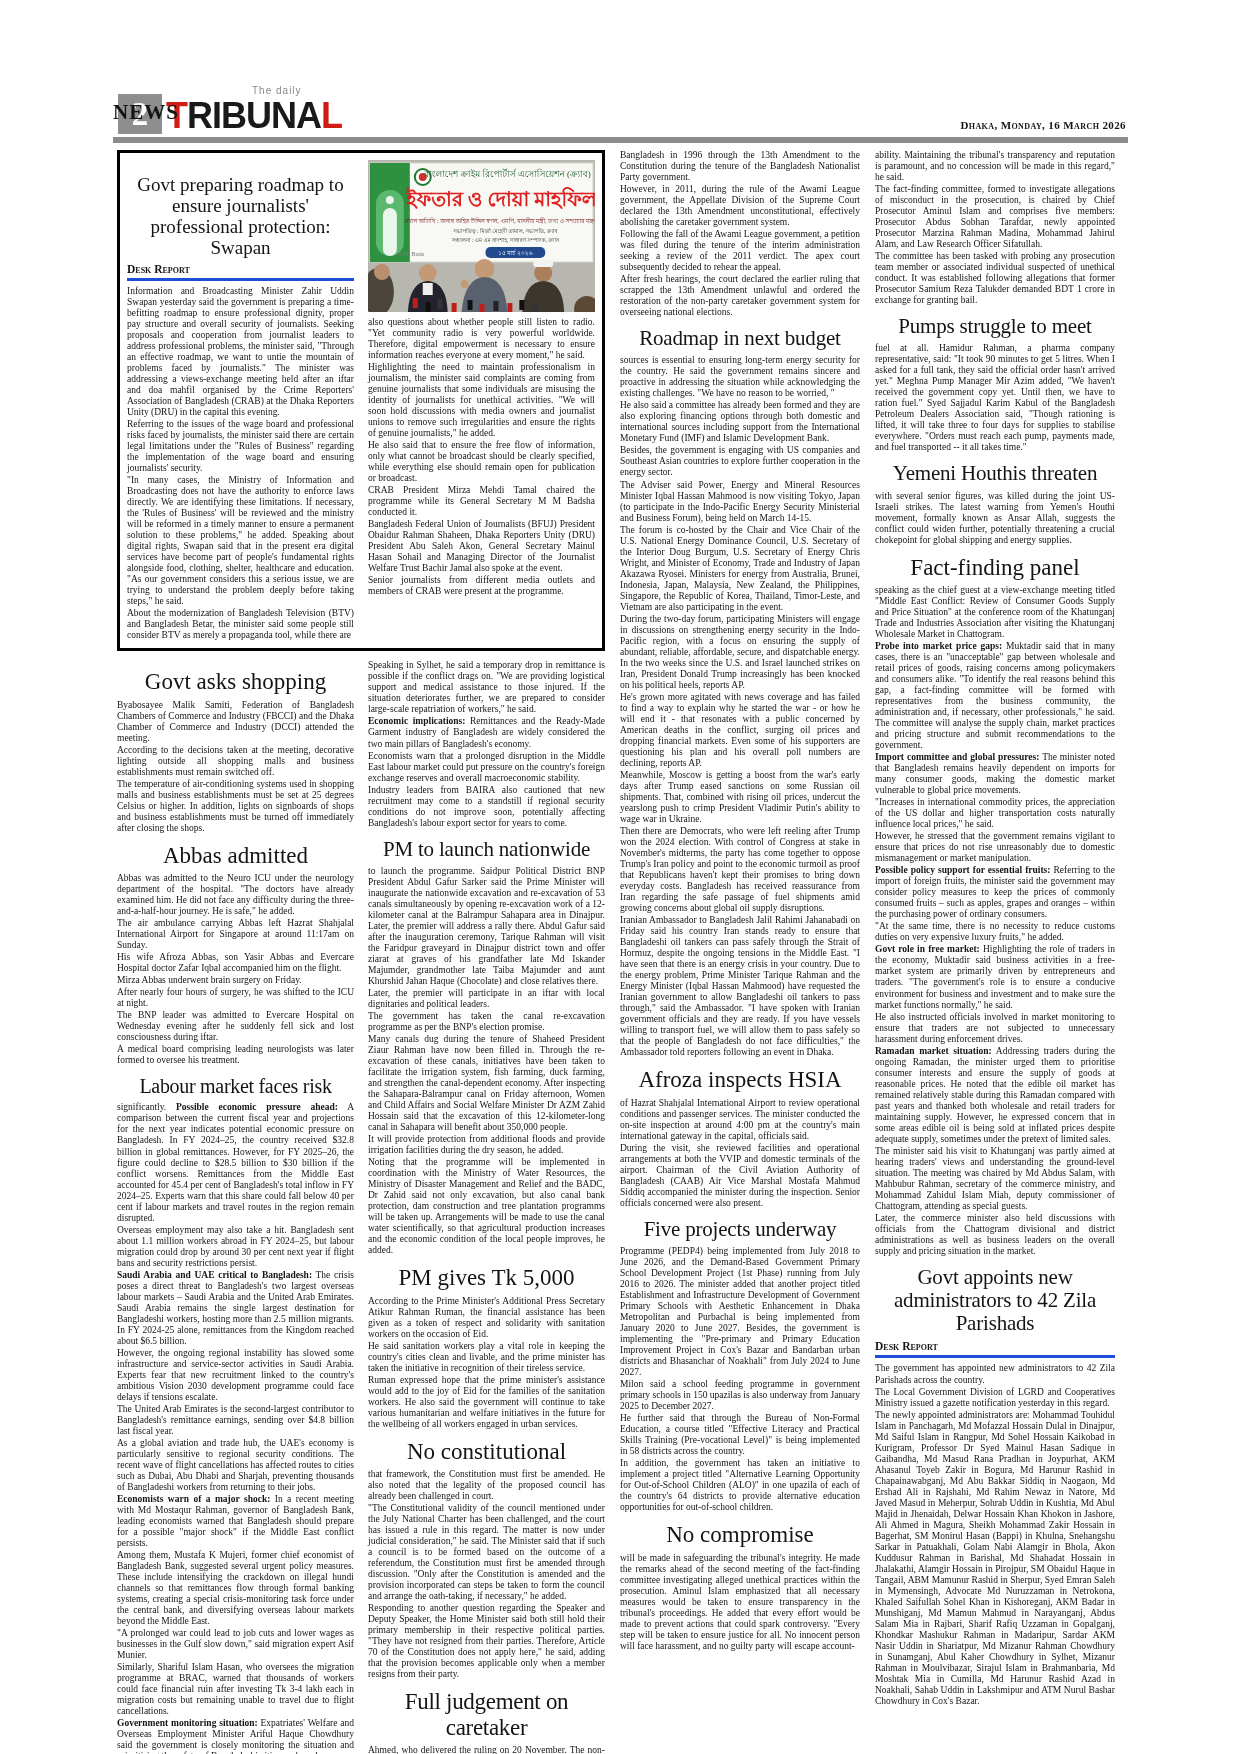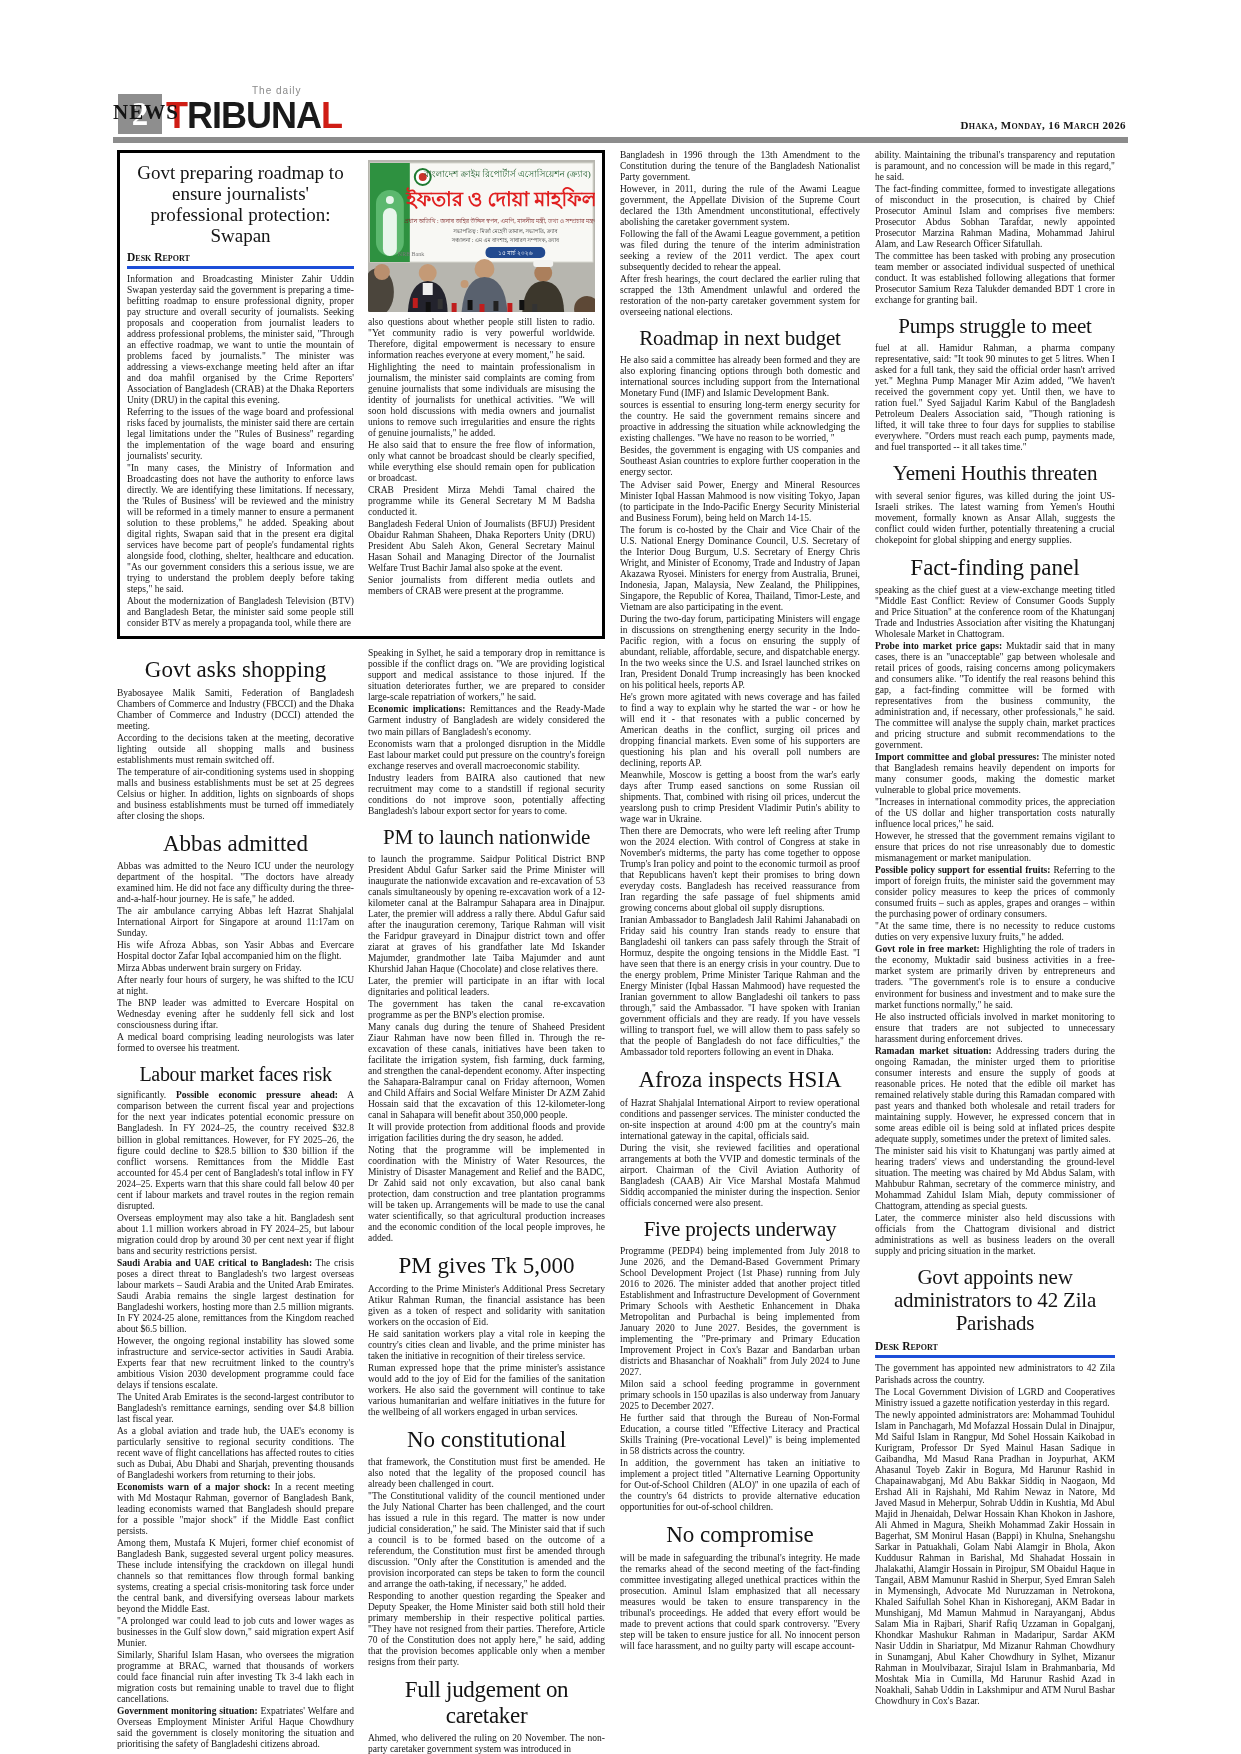--- a/index.html
+++ b/index.html
@@ -26,21 +26,21 @@
            font-size:9.5px;line-height:1.16;}
   .half{width:488px;flex:0 0 488px;}
   .col{width:240px;flex:0 0 240px;}
   .news-box{border:3px solid #000;padding:6px 7px;display:flex;gap:14px;}
   .box-col{width:227px;flex:0 0 227px;}
   .below-box{display:flex;gap:14px;margin-top:9px;}
   .below-col{width:237px;flex:0 0 237px;}
   
   .para{margin:0 0 1px 0;text-align:justify;}
   .hl{font-weight:400;text-align:center;margin:9px 0 5px 0;line-height:1.1;font-family:"Liberation Serif",serif;}
-  .hl-box{font-size:19px;margin:4px 0 4px 0;}
+  .hl-box{font-size:19px;margin:16px 0 4px 0;}
   .hl-23{font-size:23px;}
   .hl-21{font-size:21px;letter-spacing:-.2px;}
   .hl-20{font-size:20px;letter-spacing:-.3px;}
   .hl-19{font-size:23px;letter-spacing:-.3px;}
   .byline{font-weight:bold;font-variant:small-caps;font-size:11.5px;border-bottom:3px solid #1d4ed8;
           padding-bottom:2px;margin:2px 0 5px 0;}
   .photo{display:block;width:227px;height:152px;margin:1px 0 5px 0;}
   b{font-weight:bold;}
 </style>
 </head>
@@ -223,22 +223,22 @@
         <div class="body">
             <p class="para"><span>Bangladesh in 1996 through the 13th Amendment to the Constitution during the tenure of the Bangladesh Nationalist Party government.</span></p>
             <p class="para"><span>However, in 2011, during the rule of the Awami League government, the Appellate Division of the Supreme Court declared the 13th Amendment unconstitutional, effectively abolishing the caretaker government system.</span></p>
             <p class="para"><span>Following the fall of the Awami League government, a petition was filed during the tenure of the interim administration seeking a review of the 2011 verdict. The apex court subsequently decided to rehear the appeal.</span></p>
             <p class="para"><span>After fresh hearings, the court declared the earlier ruling that scrapped the 13th Amendment unlawful and ordered the restoration of the non-party caretaker government system for overseeing national elections.</span></p>
           </div>
       </div>
       <div class="article">
         <h2 class="hl hl-21">Roadmap in next budget</h2>
         <div class="body">
+            <p class="para"><span>sources is essential to ensuring long-term energy security for the country. He said the government remains sincere and proactive in addressing the situation while acknowledging the existing challenges. "We have no reason to be worried, "</span></p>
             <p class="para"><span>He also said a committee has already been formed and they are also exploring financing options through both domestic and international sources including support from the International Monetary Fund (IMF) and Islamic Development Bank.</span></p>
-            <p class="para"><span>sources is essential to ensuring long-term energy security for the country. He said the government remains sincere and proactive in addressing the situation while acknowledging the existing challenges. "We have no reason to be worried, "</span></p>
             <p class="para"><span>Besides, the government is engaging with US companies and Southeast Asian countries to explore further cooperation in the energy sector.</span></p>
             <p class="para"><span>The Adviser said Power, Energy and Mineral Resources Minister Iqbal Hassan Mahmood is now visiting Tokyo, Japan (to participate in the Indo-Pacific Energy Security Ministerial and Business Forum), being held on March 14-15.</span></p>
             <p class="para"><span>The forum is co-hosted by the Chair and Vice Chair of the U.S. National Energy Dominance Council, U.S. Secretary of the Interior Doug Burgum, U.S. Secretary of Energy Chris Wright, and Minister of Economy, Trade and Industry of Japan Akazawa Ryosei. Ministers for energy from Australia, Brunei, Indonesia, Japan, Malaysia, New Zealand, the Philippines, Singapore, the Republic of Korea, Thailand, Timor-Leste, and Vietnam are also participating in the event.</span></p>
             <p class="para"><span>During the two-day forum, participating Ministers will engage in discussions on strengthening energy security in the Indo-Pacific region, with a focus on ensuring the supply of abundant, reliable, affordable, secure, and dispatchable energy. In the two weeks since the U.S. and Israel launched strikes on Iran, President Donald Trump increasingly has been knocked on his political heels, reports AP.</span></p>
             <p class="para"><span>He's grown more agitated with news coverage and has failed to find a way to explain why he started the war - or how he will end it - that resonates with a public concerned by American deaths in the conflict, surging oil prices and dropping financial markets. Even some of his supporters are questioning his plan and his overall poll numbers are declining, reports AP.</span></p>
             <p class="para"><span>Meanwhile, Moscow is getting a boost from the war's early days after Trump eased sanctions on some Russian oil shipments. That, combined with rising oil prices, undercut the yearslong push to crimp President Vladimir Putin's ability to wage war in Ukraine.</span></p>
             <p class="para"><span>Then there are Democrats, who were left reeling after Trump won the 2024 election. With control of Congress at stake in November's midterms, the party has come together to oppose Trump's Iran policy and point to the economic turmoil as proof that Republicans haven't kept their promises to bring down everyday costs. Bangladesh has received reassurance from Iran regarding the safe passage of fuel shipments amid growing concerns about global oil supply disruptions.</span></p>
             <p class="para"><span>Iranian Ambassador to Bangladesh Jalil Rahimi Jahanabadi on Friday said his country Iran stands ready to ensure that Bangladeshi oil tankers can pass safely through the Strait of Hormuz, despite the ongoing tensions in the Middle East. "I have seen that there is an energy crisis in your country. Due to the energy problem, Prime Minister Tarique Rahman and the Energy Minister (Iqbal Hassan Mahmood) have requested the Iranian government to allow Bangladeshi oil tankers to pass through," said the Ambassador. "I have spoken with Iranian government officials and they are ready. If you have vessels willing to transport fuel, we will allow them to pass safely so that the people of Bangladesh do not face difficulties," the Ambassador told reporters following an event in Dhaka.</span></p>
           </div>
       </div>

